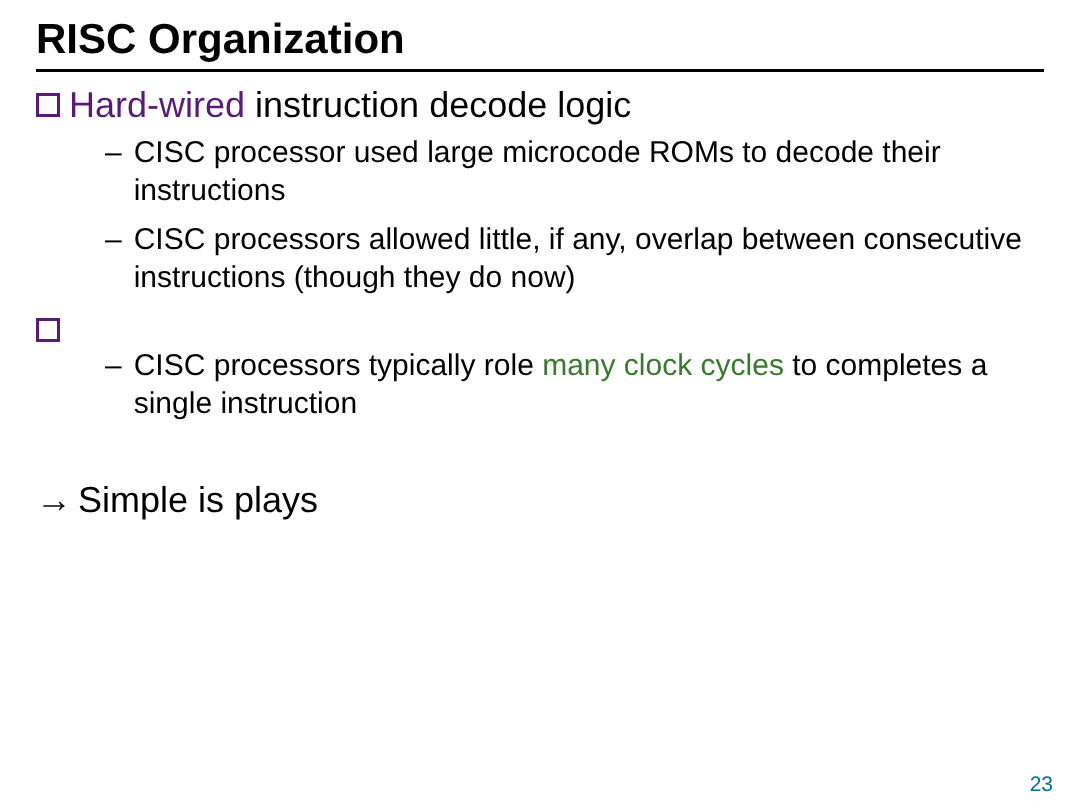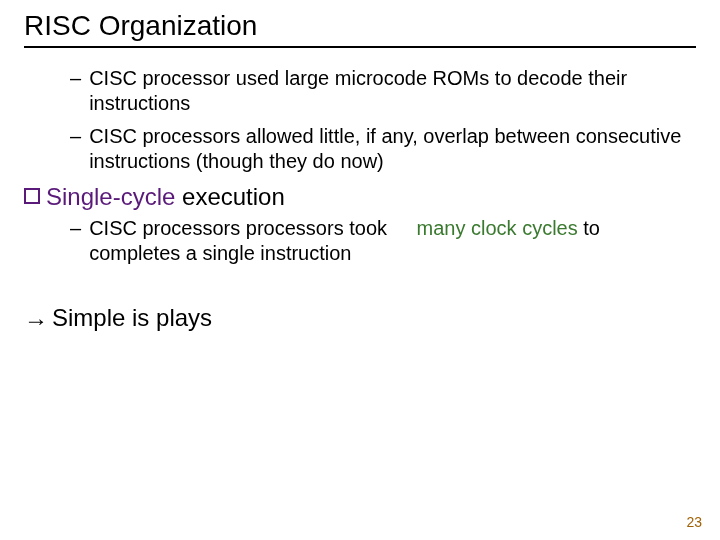--- a/index.html
+++ b/index.html
@@ -1,61 +1,64 @@
 <!DOCTYPE html>
 <html><head>
 <meta charset="utf-8">
 <style>
   * { margin: 0; padding: 0; box-sizing: border-box; }
   html, body { width: 720px; height: 540px; background: #fff; font-family: Arial, Helvetica, sans-serif; color: #000; }
   .slide { width: 720px; height: 540px; position: relative; padding: 10px 24px 0 24px; }
-  .title { font-size: 28px; font-weight: normal; color: #000; padding-bottom: 4px; border-bottom: 2px solid #000; margin-bottom: 18px; }
+  .title { font-size: 28px; font-weight: bold; color: #000; padding-bottom: 4px; border-bottom: 2px solid #000; margin-bottom: 8px; }
   .q-item { display: flex; align-items: flex-start; margin-top: 6px; }
   .q-box { width: 16px; height: 16px; border: 2px solid #5a1a7a; margin-top: 6px; margin-right: 6px; flex: none; }
   .q-text { font-size: 24px; line-height: 1.25; }
   .purple { color: #5a1a7a; }
   .sub { margin: 4px 0 8px 46px; font-size: 20px; line-height: 1.25; display: flex; }
   .sub-dash { flex: none; margin-right: 8px; }
-  .green { color: #3a7a2f; margin-left: 24px; }
+  .green { color: #3a7a2f; }
   .closing { margin-top: 36px; font-size: 24px; line-height: 1.35; }
   .closing-row { display: flex; }
   .arrow-cell { width: 28px; flex: none; }
-  .page-num { position: absolute; right: 18px; bottom: 10px; font-size: 14px; color: #a16207; }
+  .page-num { position: absolute; right: 18px; bottom: 10px; font-size: 14px; color: #0369a1; }
 </style>
 </head>
 <body>
 
 <div class="slide">
 
   <div class="title">RISC Organization</div>
 
+  <div class="q-item">
+    <div class="q-box"></div>
+    <div class="q-text">
+      <span class="purple">Hard-wired</span><span> instruction decode logic</span>
+    </div>
+  </div>
   <div class="sub">
     <span class="sub-dash">–</span>
     <span>
       <span>CISC processor used large microcode ROMs to decode their instructions</span><span class="green"></span><span></span>
     </span>
   </div>
 
   <div class="sub">
     <span class="sub-dash">–</span>
     <span>
       <span>CISC processors allowed little, if any, overlap between consecutive instructions (though they do now)</span><span class="green"></span><span></span>
     </span>
   </div>
 
   <div class="q-item">
     <div class="q-box"></div>
-    <div class="q-text">
-      <span class="purple">Single-cycle</span><span> execution</span>
-    </div>
   </div>
   <div class="sub">
     <span class="sub-dash">–</span>
     <span>
-      <span>CISC processors processors took </span><span class="green">many clock cycles</span><span> to completes a single instruction</span>
+      <span>CISC processors typically role </span><span class="green">many clock cycles</span><span> to completes a single instruction</span>
     </span>
   </div>
 
   <div class="closing">
     <div class="closing-row">
       <span class="arrow-cell">→</span>
       <span>Simple is plays</span>
     </div>
     <div class="closing-row">
       <span class="arrow-cell"></span>

